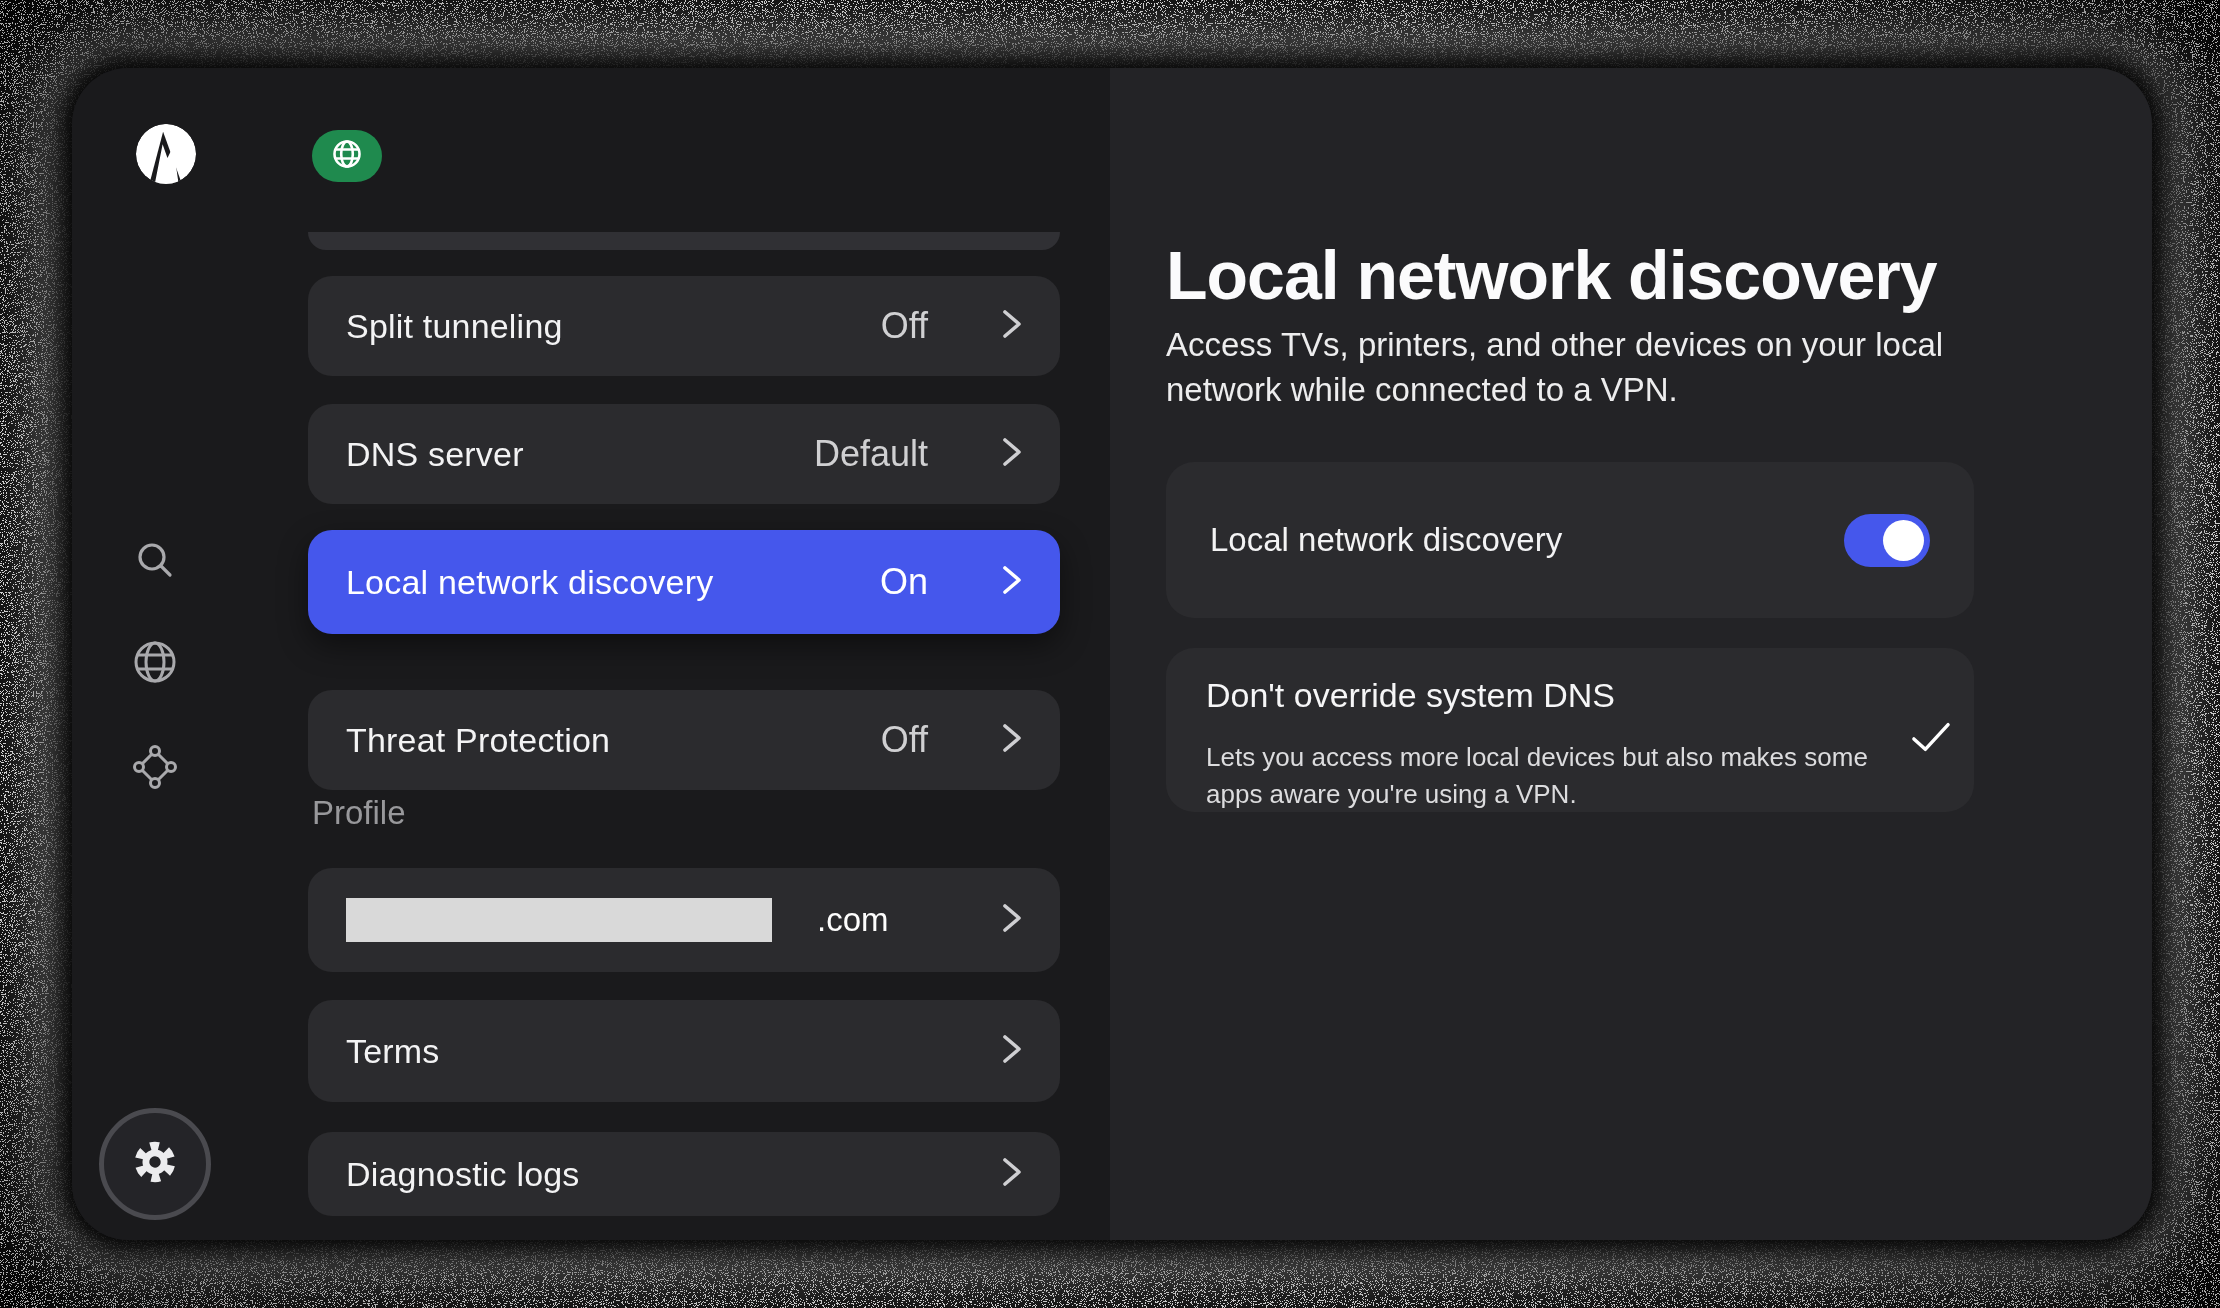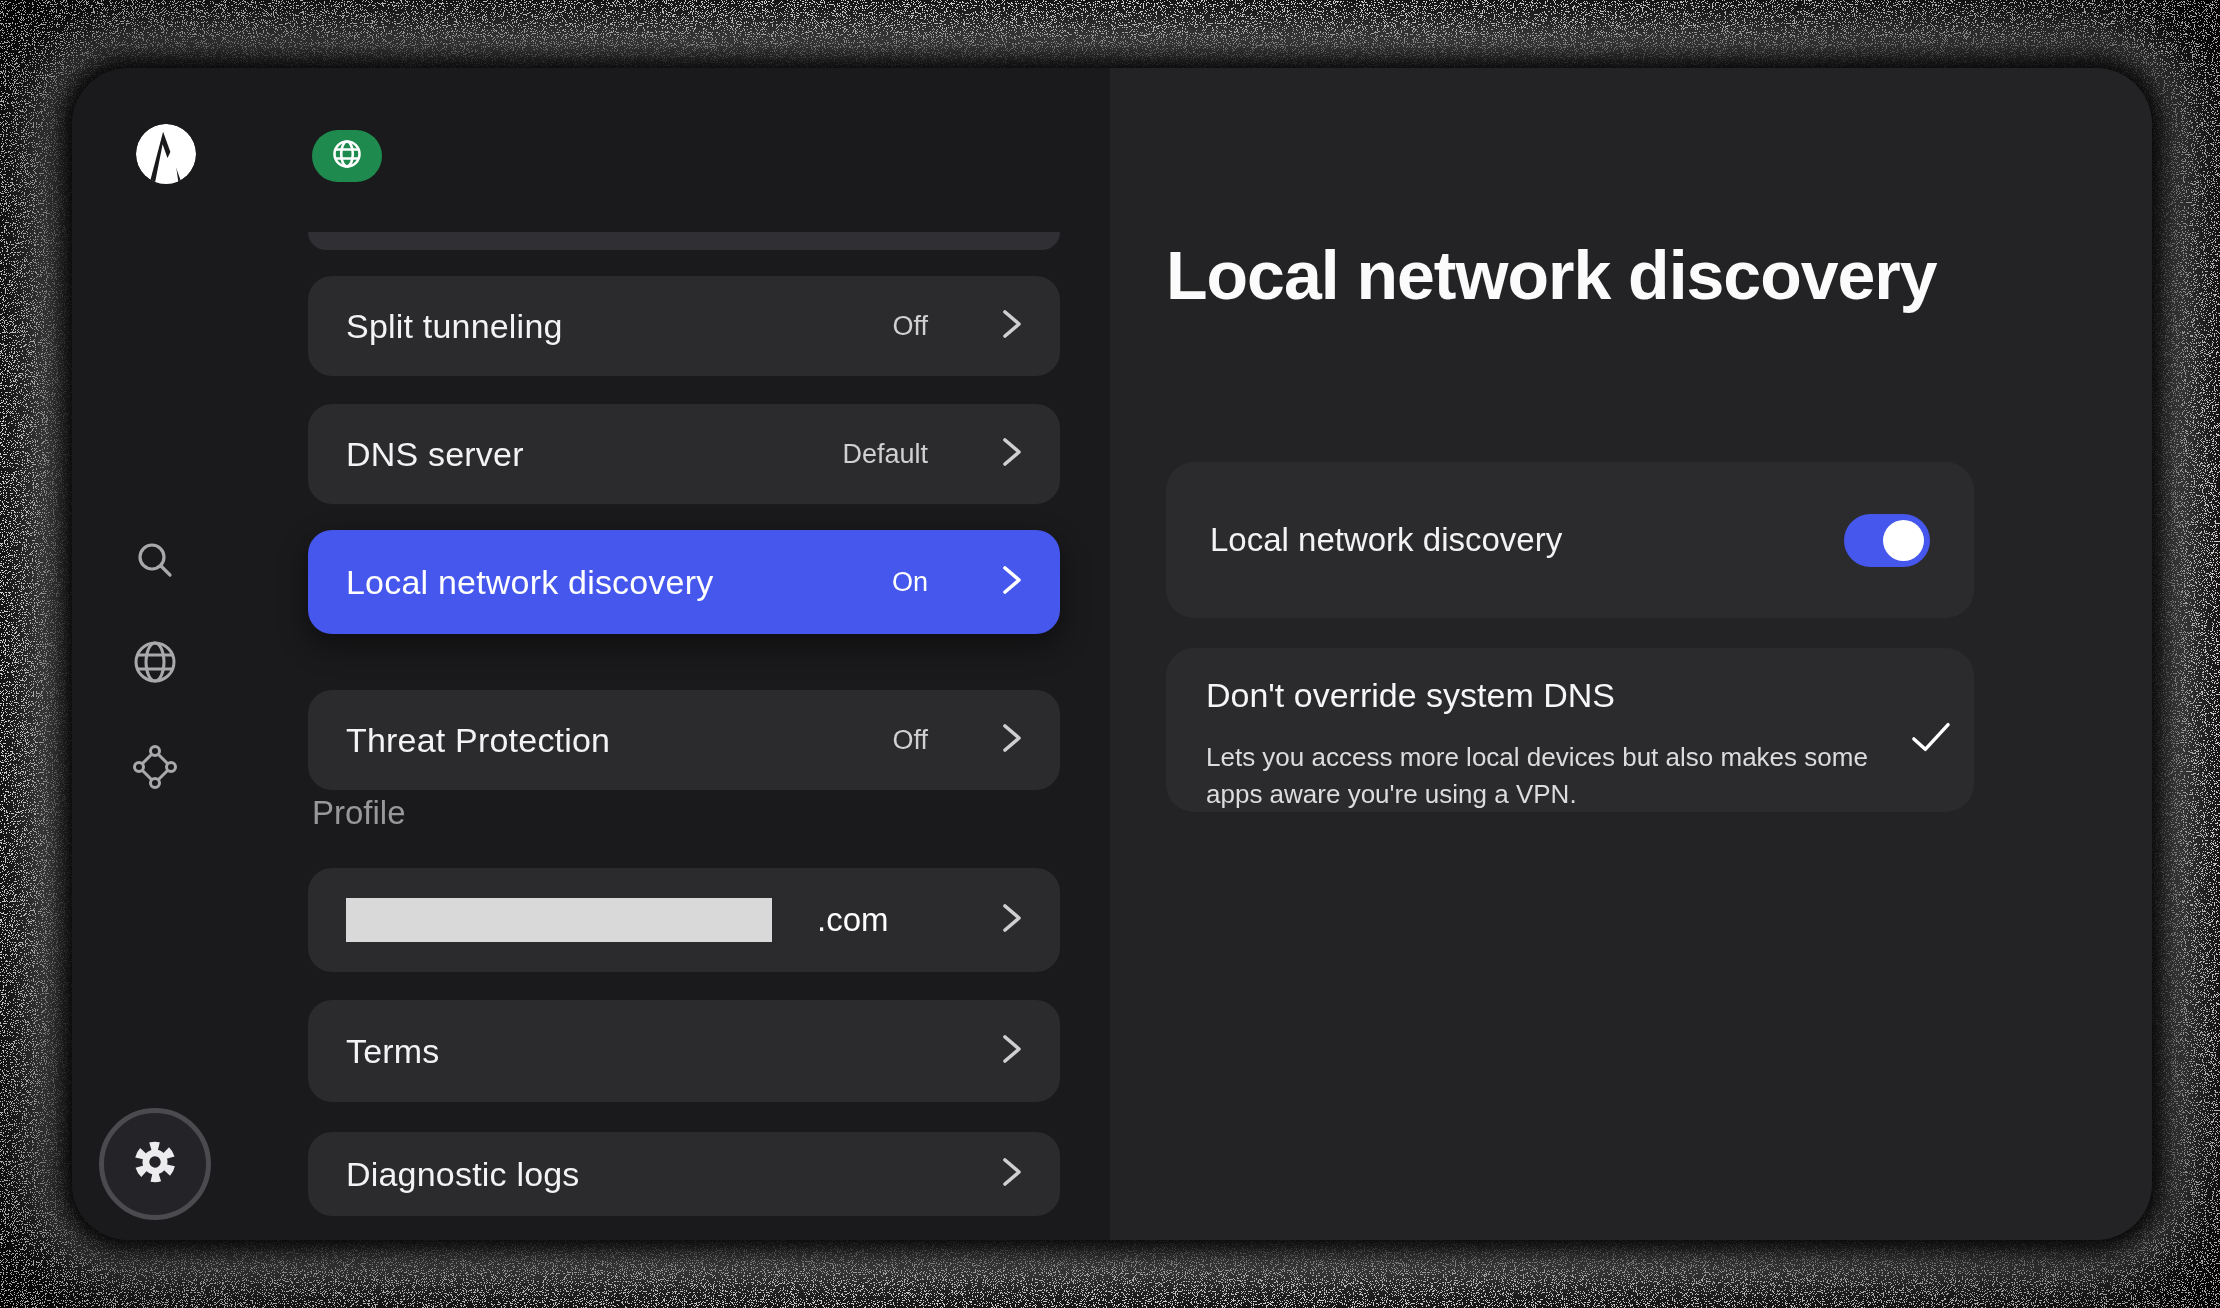--- a/index.html
+++ b/index.html
@@ -37,21 +37,21 @@
   .row-partial{position:absolute;left:0;top:164px;width:752px;height:18px;background:#303034;
         border-radius:0 0 20px 20px;}
   .row-split{top:208px;}
   .row-dns{top:336px;}
   .row-lnd{top:462px;height:104px;background:#4557EC;box-shadow:0 12px 30px rgba(0,0,0,0.45);}
   .row-threat{top:622px;}
   .row-profile{top:800px;height:104px;}
   .row-terms{top:932px;height:102px;}
   .row-diag{top:1064px;height:84px;}
   .row-label{font-size:34px;color:#f3f3f4;letter-spacing:0.2px;}
-  .row-value{margin-left:auto;margin-right:28px;font-size:27px;color:#d0d0d2;}
+  .row-value{margin-left:auto;margin-right:28px;font-size:36px;color:#d0d0d2;}
   .row .chevron{color:#cfcfd2;flex:none;}
   .row-lnd .row-label,.row-lnd .row-value{color:#ffffff;}
   .row-lnd .chevron{color:#ffffff;}
   .row-end-chevron{margin-left:auto;}
   .section-label{position:absolute;left:240px;top:726px;font-size:33px;color:#98989b;}
   .redacted{width:426px;height:44px;background:#d9d9d9;flex:none;}
   .email-suffix{font-size:33px;color:#fdfdfd;margin-left:1px;}
 
   
   .panel-title{position:absolute;left:56px;top:168px;font-size:68px;font-weight:600;
@@ -235,20 +235,21 @@
             <svg width="24" height="34" viewBox="0 0 24 34" fill="none" stroke="currentColor" stroke-width="3.6" stroke-linecap="round" stroke-linejoin="round">
                 <path d="M5 5 L19 17 L5 29"></path>
               </svg>
           </span>
         </div>
       </div>
     </div>
 
     <div class="pane-right">
       <div class="panel-title">Local network discovery</div>
+      <div class="panel-desc">Access TVs, printers, and other devices on your local network while connected to a VPN.</div>
 
       <div class="card card-toggle">
         <span class="card-toggle-label">Local network discovery</span>
         <span class="toggle">
           <span class="knob"></span>
         </span>
       </div>
 
       <div class="card card-dns">
         <span class="card-dns-text">

